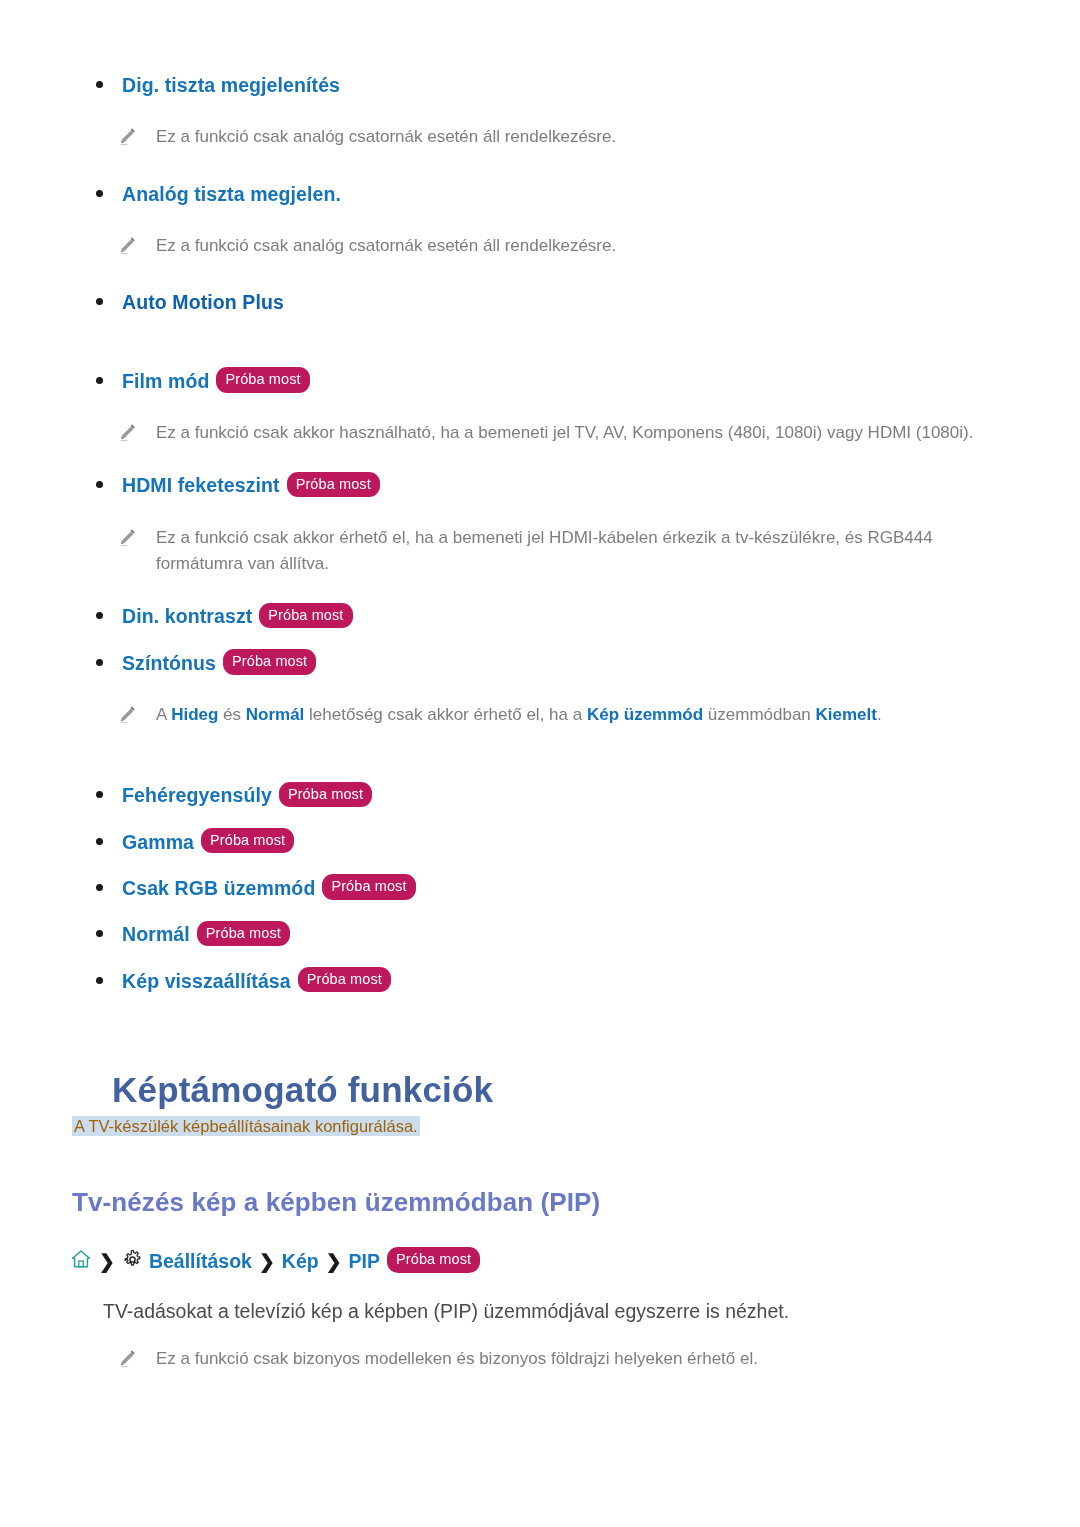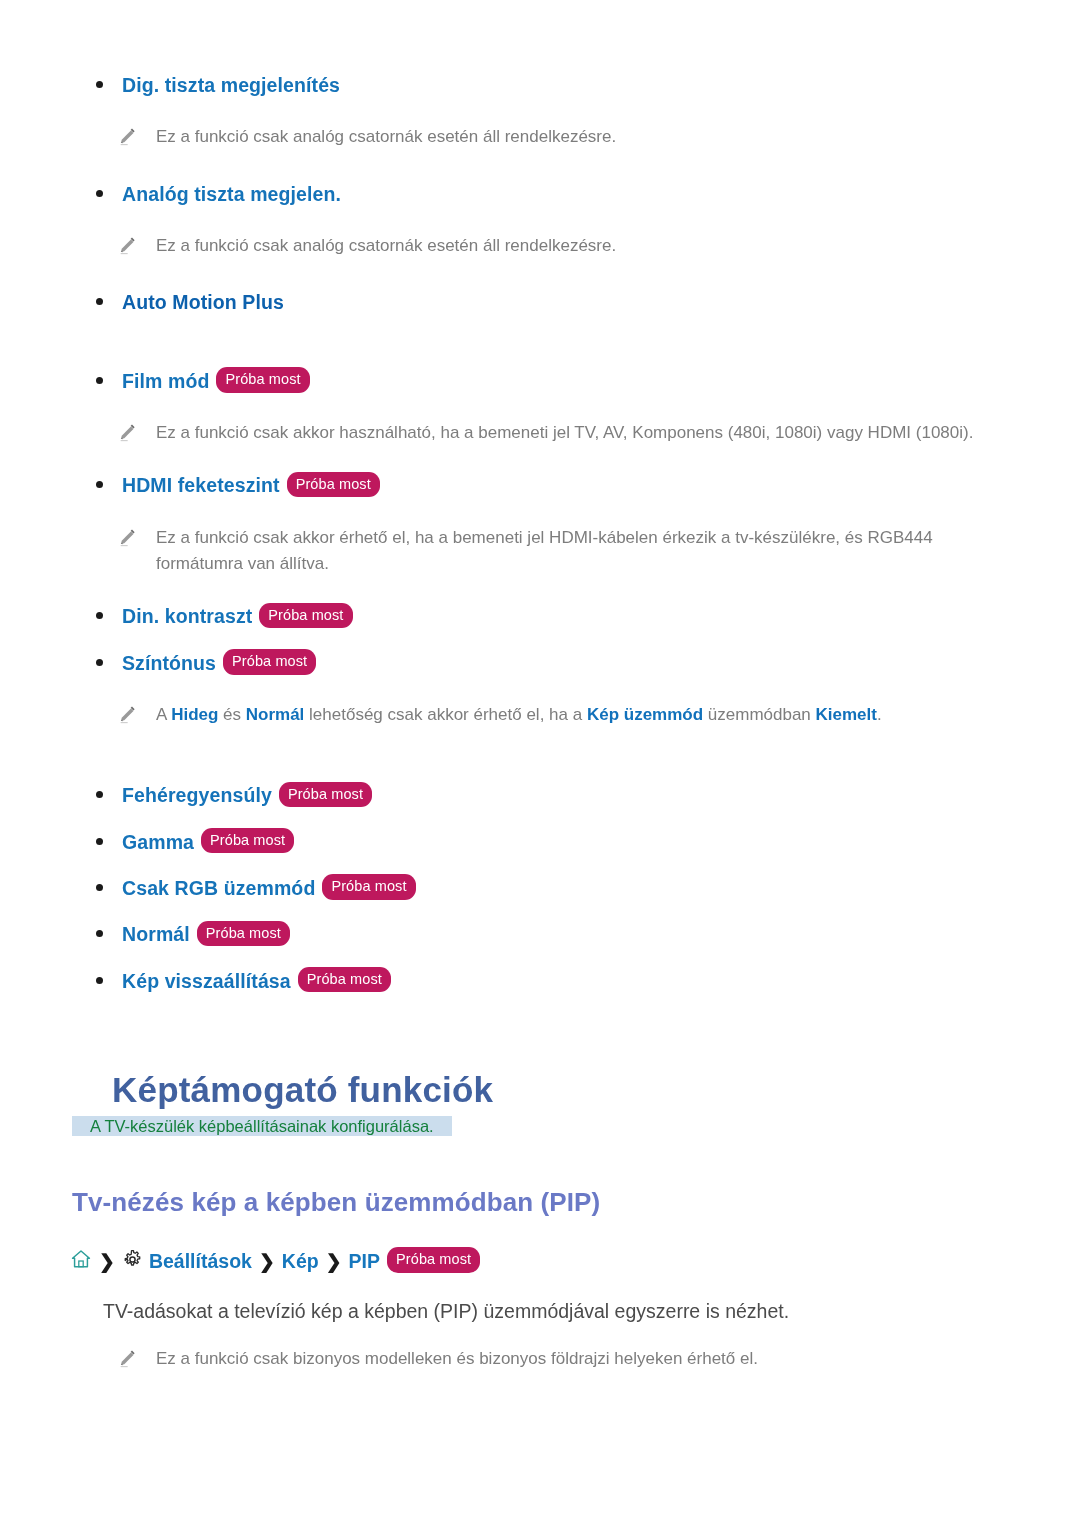--- a/index.html
+++ b/index.html
@@ -111,24 +111,24 @@
     color: #41619f;
     letter-spacing: 0.2px;
     line-height: 1.2;
   }
   .chapter-sub {
     padding: 0 64px 0 72px;
     margin-top: 3px;
   }
   .chapter-sub span {
     font-size: 16.5px;
-    color: #15803d;
+    color: #a16207;
     background: #cbdded;
     line-height: 1.5;
-    padding: 1px 18px;
+    padding: 1px 2px;
   }
   .section-title {
     padding: 0 64px 0 72px;
     font-size: 26px;
     font-weight: bold;
     color: #6a79c6;
     letter-spacing: 0.1px;
   }
 
   

